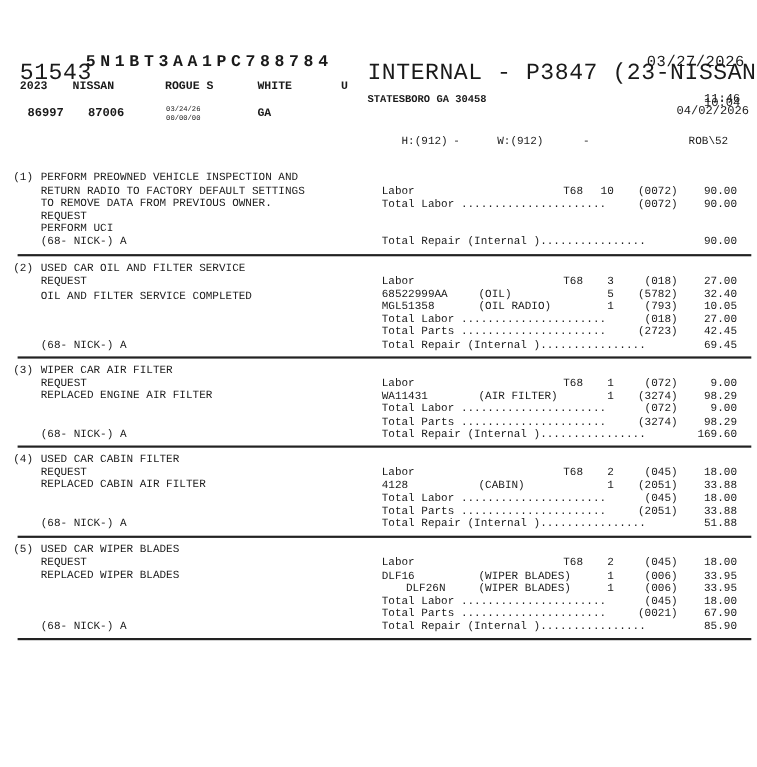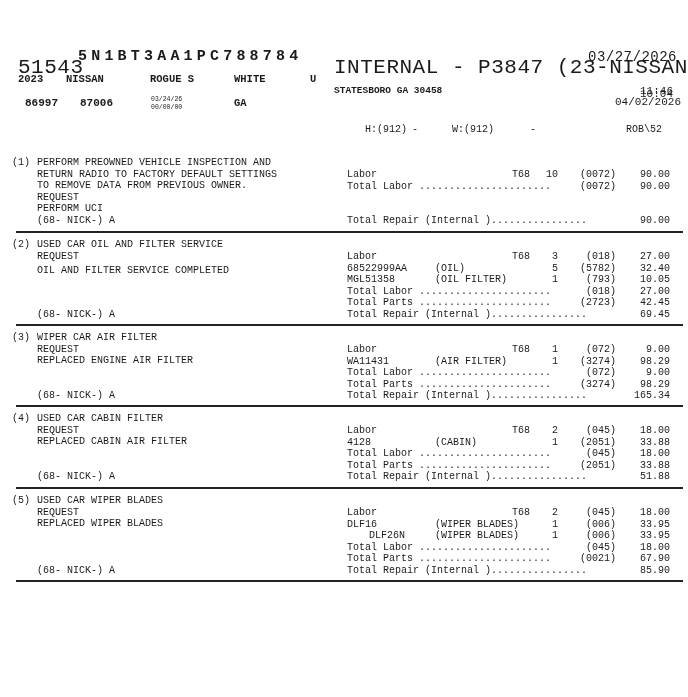--- a/index.html
+++ b/index.html
@@ -97,21 +97,21 @@
   </div>
   <div class="line" style="top:23.6px;">
     <span class="col" style="left:347px;">68522999AA</span>
     <span class="col" style="left:435px;">(OIL)</span>
     <span class="col right" style="right:130px;">5</span>
     <span class="col right" style="right:72px;">(5782)</span>
     <span class="col right" style="right:18px;">32.40</span>
   </div>
   <div class="line" style="top:35.2px;">
     <span class="col" style="left:347px;">MGL51358</span>
-    <span class="col" style="left:435px;">(OIL FILTER)</span>
+    <span class="col" style="left:435px;">(OIL RADIO)</span>
     <span class="col right" style="right:130px;">1</span>
     <span class="col right" style="right:72px;">(793)</span>
     <span class="col right" style="right:18px;">10.05</span>
   </div>
   <div class="line" style="top:46.8px;">
     <span class="col" style="left:347px;">Total Labor ......................</span>
     <span class="col right" style="right:72px;">(018)</span>
     <span class="col right" style="right:18px;">27.00</span>
   </div>
   <div class="line" style="top:58.4px;">
@@ -152,21 +152,21 @@
     <span class="col right" style="right:72px;">(072)</span>
     <span class="col right" style="right:18px;">9.00</span>
   </div>
   <div class="line" style="top:46.8px;">
     <span class="col" style="left:347px;">Total Parts ......................</span>
     <span class="col right" style="right:72px;">(3274)</span>
     <span class="col right" style="right:18px;">98.29</span>
   </div>
   <div class="line" style="top:58.4px;">
     <span class="col" style="left:347px;">Total Repair (Internal )................</span>
-    <span class="col right" style="right:18px;">165.34</span>
+    <span class="col right" style="right:18px;">169.60</span>
   </div>
 </div>
 <div class="sep" style="top:405px;"></div>
 
 <div class="section" style="top:413px;">
   <span class="abs sec-text" style="left:12px; top:0;">(4)</span>
   <span class="abs sec-text" style="left:37px; top:0;">USED CAR CABIN FILTER</span>
   <span class="abs sec-text" style="left:37px; top:11.6px;">REQUEST</span>
   <span class="abs sec-text" style="left:37px; top:23.2px;">REPLACED CABIN AIR FILTER</span>
   <span class="abs sec-text" style="left:37px; top:58px;">(68- NICK-) A</span>

